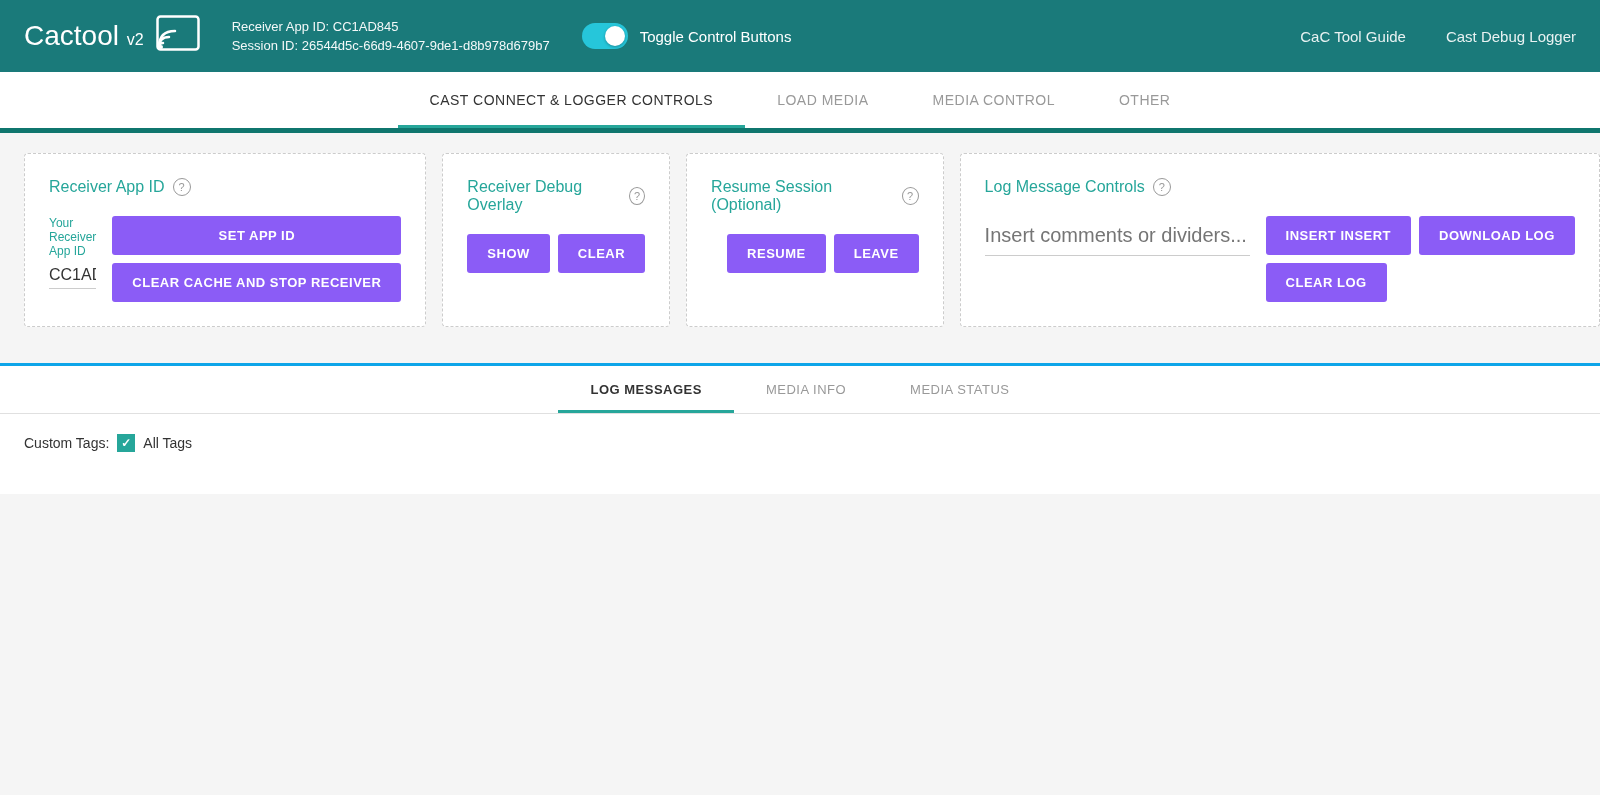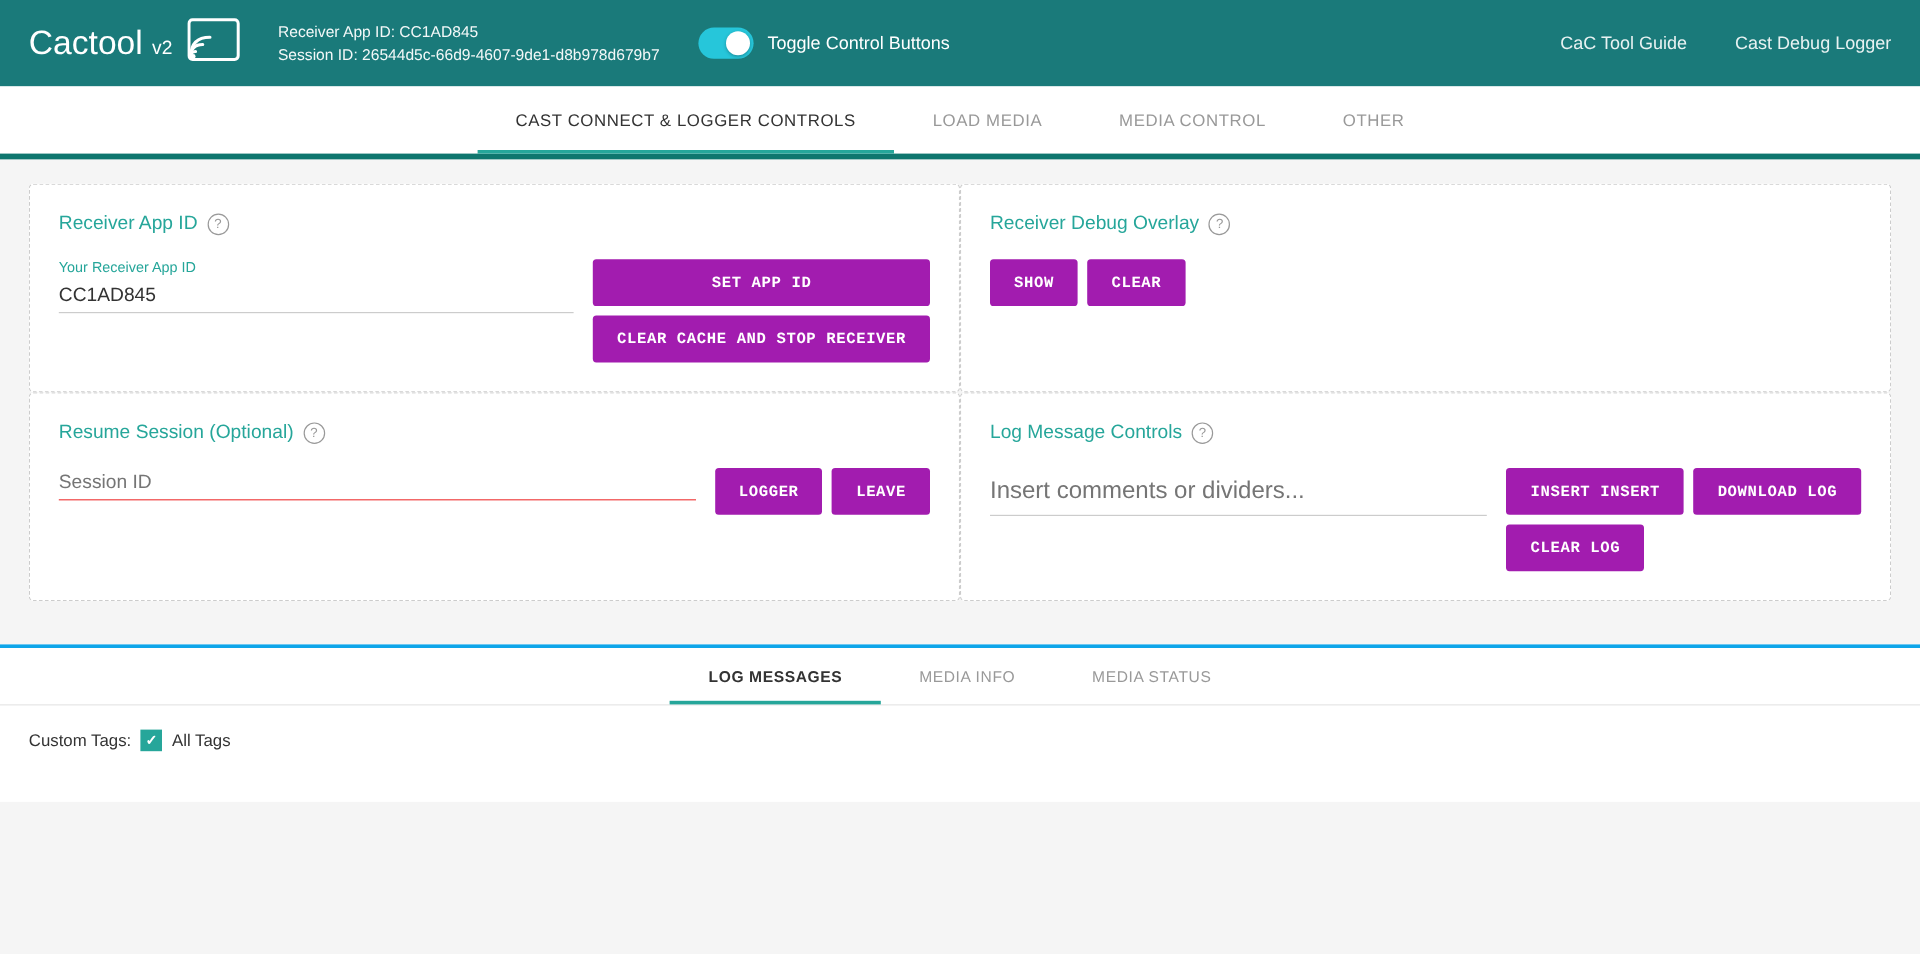--- a/index.html
+++ b/index.html
@@ -114,21 +114,22 @@
 
     
     .content {
       padding: 20px 24px;
       background: #f5f5f5;
     }
 
     
     .cards-grid {
       display: grid;
-      grid-template-columns: 1fr 1fr;
+      grid-template-columns: 1fr 1fr 1fr 1fr;
+      gap: 16px;
       margin-bottom: 0;
     }
 
     .card {
       background: white;
       border: 1px dashed #ccc;
       border-radius: 4px;
       padding: 24px;
     }
 
@@ -194,31 +195,30 @@
     }
 
     .buttons-section {
       display: flex;
       flex-direction: column;
       gap: 8px;
       flex-shrink: 0;
     }
 
     .btn-primary {
-      background: #a21caf;
+      background: #8b5cf6;
       color: white;
       border: none;
       padding: 12px 20px;
       font-size: 13px;
       font-weight: 600;
       letter-spacing: 0.5px;
       cursor: pointer;
       border-radius: 3px;
       white-space: nowrap;
-      font-family: Liberation Mono, monospace;
     }
 
     .btn-row {
       display: flex;
       gap: 8px;
     }
 
     
     .log-input {
       border: none;
@@ -408,21 +408,21 @@
       <div class="card">
         <div class="card-title">
           <span>Resume Session (Optional)</span>
           <span class="help-icon">?</span>
         </div>
         <div class="card-body">
           <div class="input-section">
             <input class="input-placeholder" type="text" placeholder="Session ID" style="">
           </div>
           <div class="btn-row">
-            <button class="btn-primary">LOGGER</button>
+            <button class="btn-primary">RESUME</button>
             <button class="btn-primary">LEAVE</button>
           </div>
         </div>
       </div>
 
       <div class="card">
         <div class="card-title">
           <span>Log Message Controls</span>
           <span class="help-icon">?</span>
         </div>

